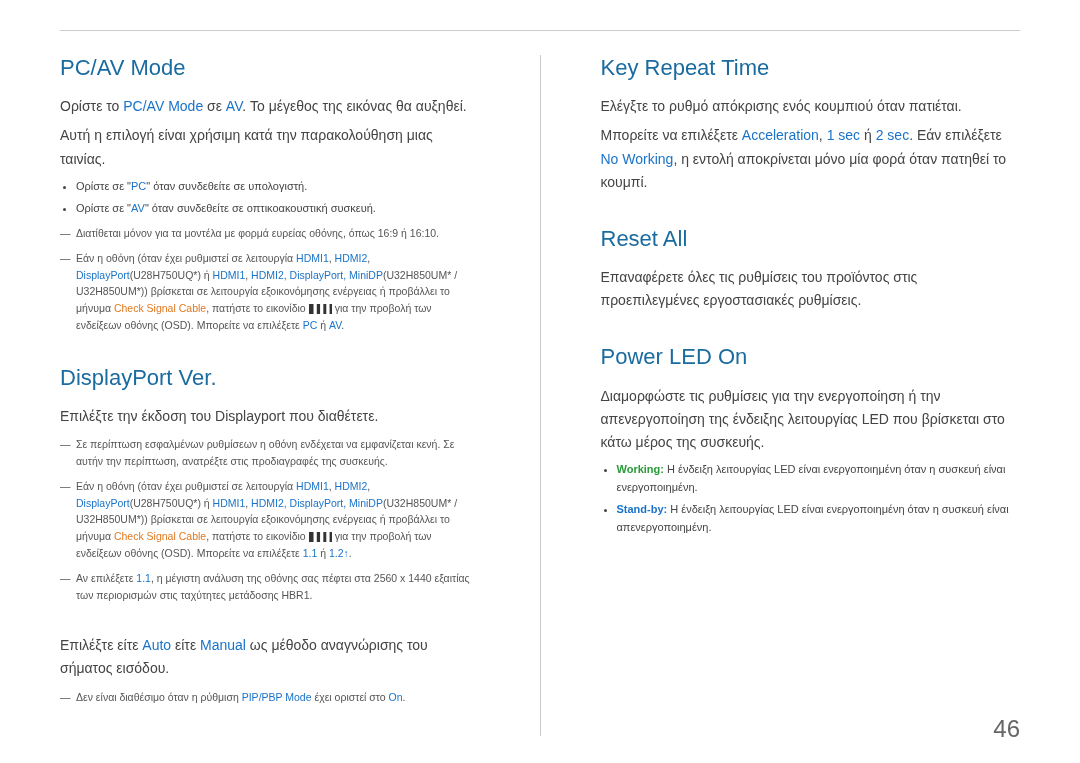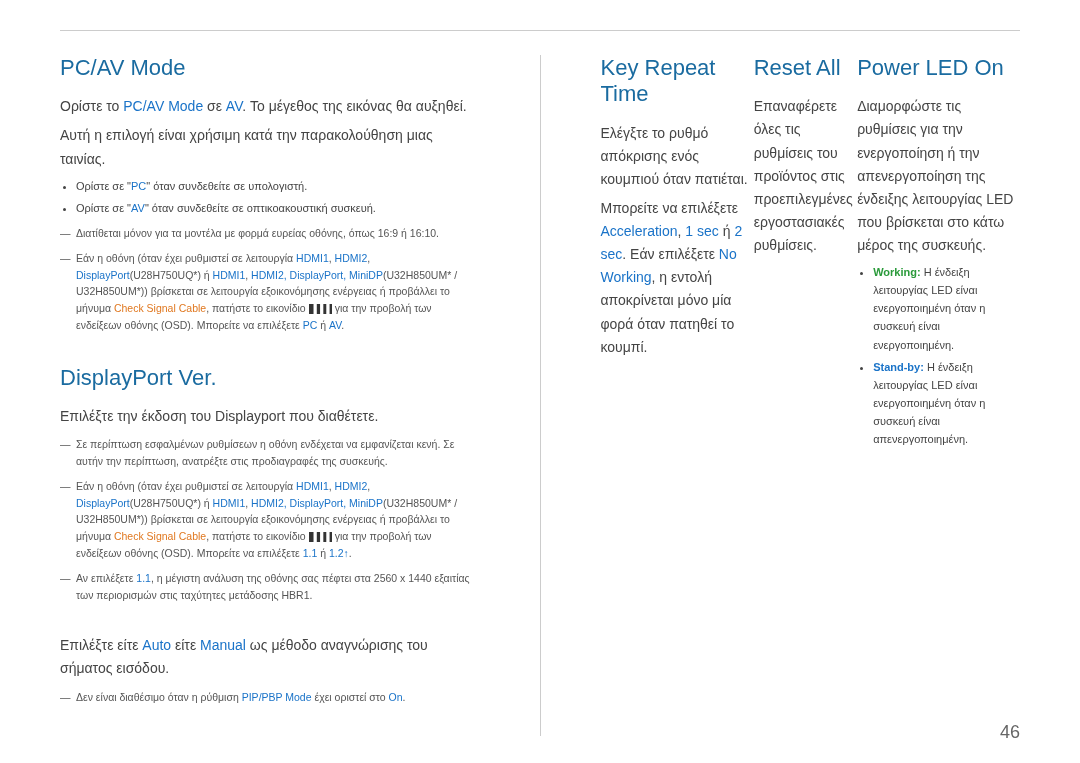--- a/index.html
+++ b/index.html
@@ -41,21 +41,21 @@
     .left-column {
       flex: 1;
       display: flex;
       flex-direction: column;
       gap: 0px;
     }
 
     .right-column {
       flex: 1;
       display: flex;
-      flex-direction: row;
+      flex-direction: column;
       gap: 0px;
     }
 
     .section {
       margin-bottom: 26px;
     }
 
     .section-title {
       font-size: 22px;
       font-weight: 300;
@@ -115,21 +115,21 @@
       position: absolute;
       left: 0;
       top: 0;
       color: #555555;
     }
 
     .page-number {
       position: absolute;
       bottom: 20px;
       right: 60px;
-      font-size: 18px;
+      font-size: 24px;
       color: #666666;
     }
 
     .col-divider {
       width: 1px;
       background: #cccccc;
       margin: 0;
     }
   </style>
 </head>

